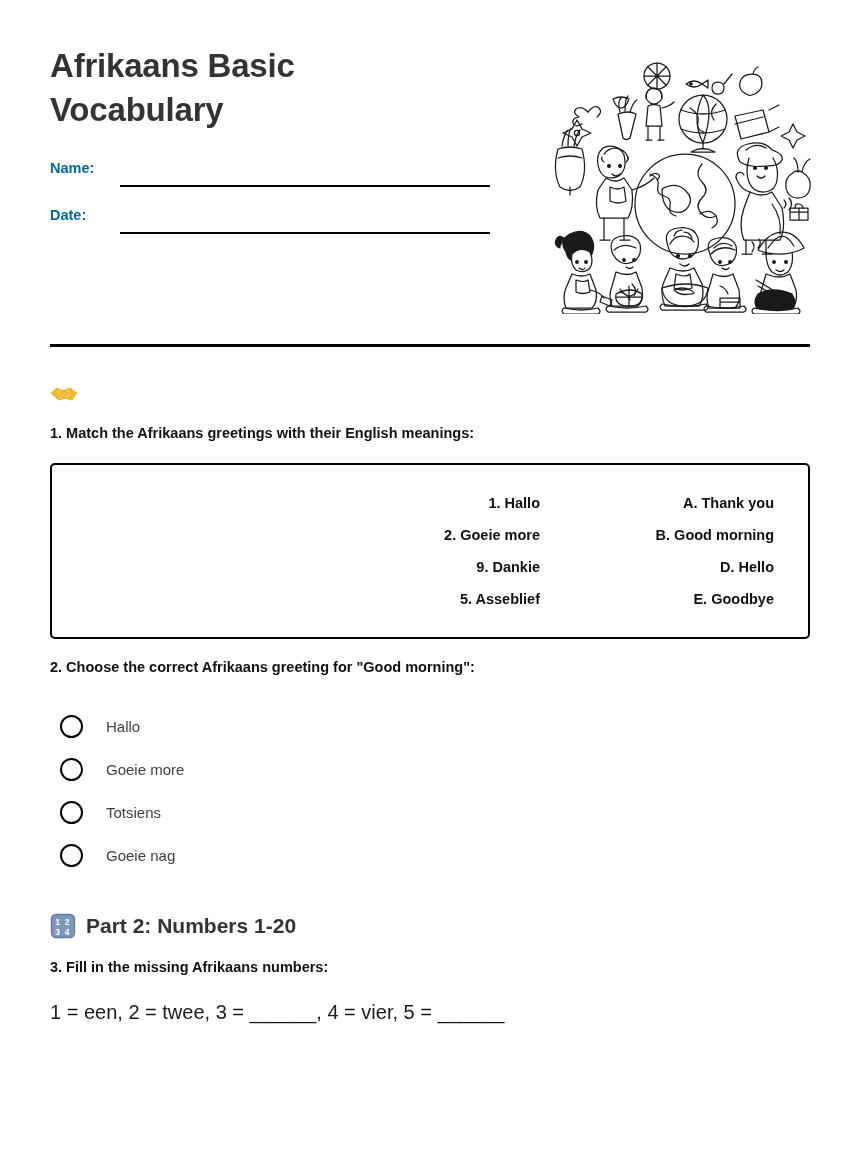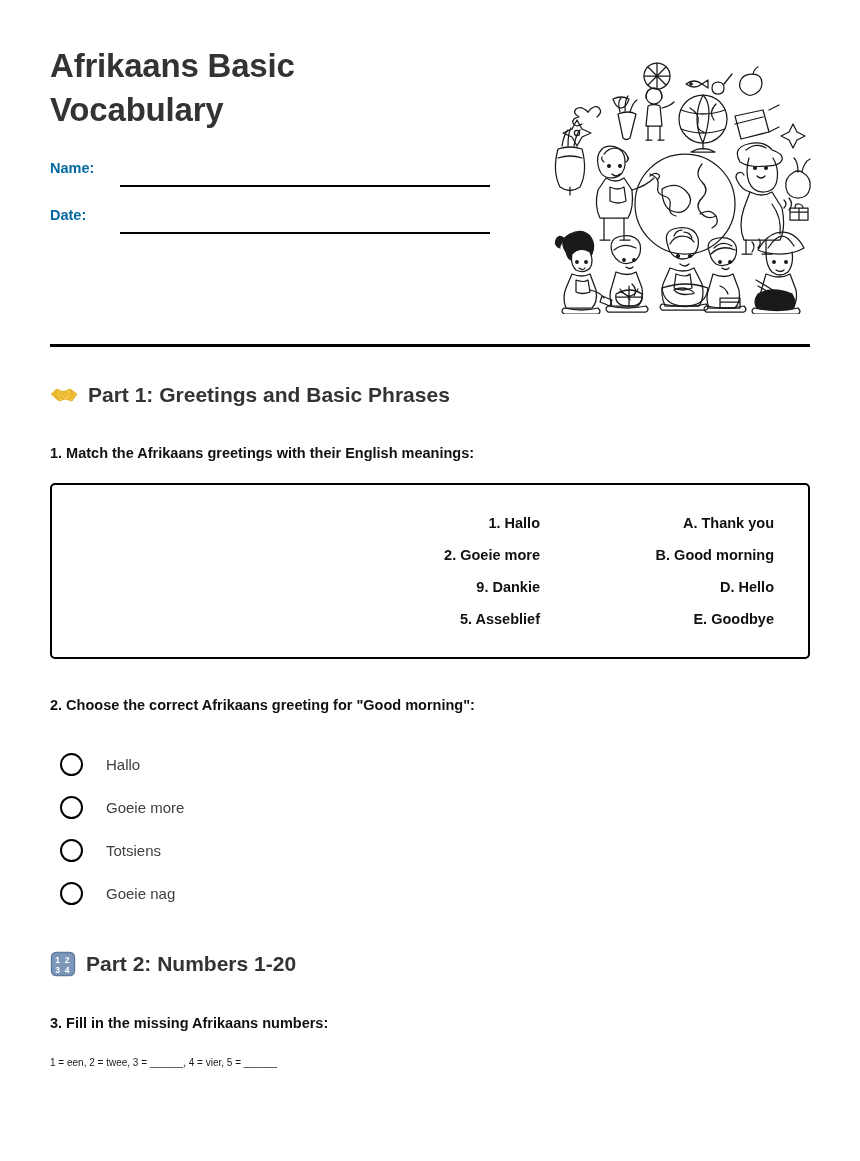--- a/index.html
+++ b/index.html
@@ -102,21 +102,21 @@
   }
 
   .emoji-handshake { width: 28px; height: 22px; display: block; }
   .emoji-numbers { width: 26px; height: 26px; display: block; }
 
   
   .question {
     font-size: 14.5px;
     font-weight: bold;
     color: #111111;
-    margin-top: 38px;
+    margin-top: 20px;
   }
 
   
   .match-box {
     margin-top: 22px;
     border: 2.4px solid #000000;
     border-radius: 5px;
     padding: 30px 34px 30px 26px;
     box-sizing: border-box;
     text-align: right;
@@ -159,21 +159,21 @@
     flex: 0 0 auto;
   }
   .option-label {
     margin-left: 23px;
     font-size: 15px;
     color: #404040;
   }
 
   
   .fill-line {
-    font-size: 10px;
+    font-size: 20px;
     color: #1a1a1a;
     margin-top: 26px;
   }
 </style>
 </head>
 <body>
 
 <div class="page">
 
   <div class="header">
@@ -399,21 +399,20 @@
 
   <div class="section-heading">
     <span class="emoji-handshake">
       <svg class="emoji-handshake" viewBox="0 0 28 22" xmlns="http://www.w3.org/2000/svg">
         <path d="M1 10 L7 5 L13 8 L20 5 L27 10 L22 17 L15 15 L9 17 Z" fill="#f5c542" stroke="#d9a71e" stroke-width="0.8" stroke-linejoin="round"></path>
         <path d="M7 5 L4 11 L9 16" fill="#ecbb33" stroke="#d9a71e" stroke-width="0.8" stroke-linejoin="round"></path>
         <path d="M20 5 L24 11 L19 16" fill="#ecbb33" stroke="#d9a71e" stroke-width="0.8" stroke-linejoin="round"></path>
         <path d="M10 9 L16 12 M12 7 L18 10 M9 12 L14 15" stroke="#d9a71e" stroke-width="0.9" stroke-linecap="round" fill="none"></path>
       </svg>
     </span>
-    <span class="heading-text">Part 1: Greetings and Basic Phrases</span>
   </div>
 
   <div class="question">1. Match the Afrikaans greetings with their English meanings:</div>
 
   <div class="match-box">
     <div class="match-row">
       <span class="match-left">1. Hallo</span>
       <span class="match-right">A. Thank you</span>
     </div>
     <div class="match-row">

